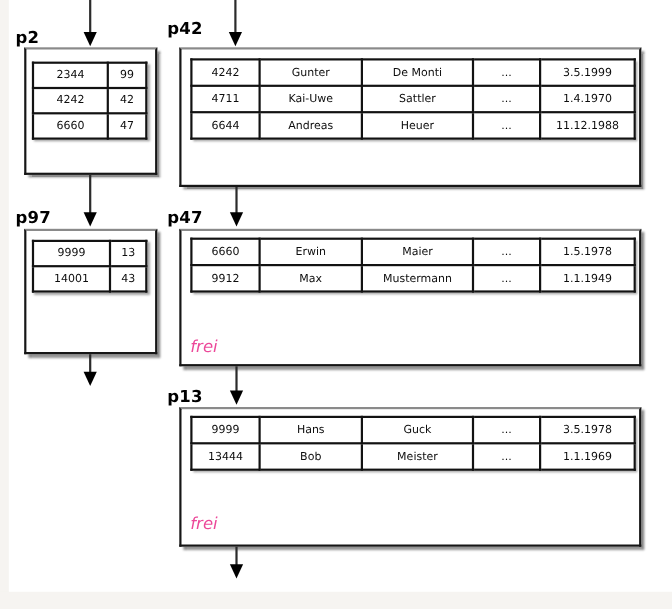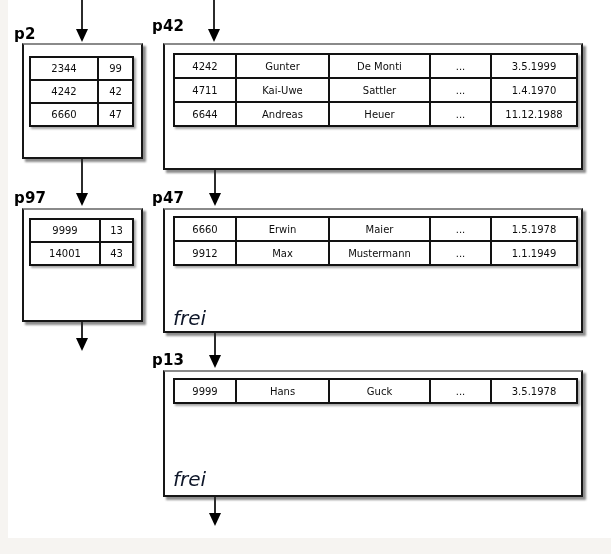--- a/index.html
+++ b/index.html
@@ -26,21 +26,21 @@
     position:absolute; border-collapse:collapse; background:#fff;
     box-shadow:2px 2px 2px rgba(0,0,0,0.35);
     table-layout:fixed;
   }
   table.tbl td {
     border:2px solid #121212; text-align:center; vertical-align:middle;
     font-size:10px; padding:0 2px; white-space:nowrap; overflow:hidden;
   }
   table.idx td { height:21px; }
   table.data td { height:22px; }
-  .frei-label { position:absolute; font-style:italic; font-size:20px; color:#0f172a; }
+  .frei-label { position:absolute; font-style:italic; font-size:15px; color:#ec4899; }
 
   .arrow { position:absolute; width:12px; }
   .arrow-line { position:absolute; left:5px; top:0; width:2px; background:#2b2b2b; }
   .arrow-head {
     position:absolute; left:0; width:0; height:0;
     border-left:6px solid transparent; border-right:6px solid transparent;
     border-top:13px solid #000;
   }
 </style>
 </head>
@@ -166,20 +166,27 @@
       <col style="width:86px">
     </colgroup>
   <tbody>
       <tr>
     <td>9999</td>
     <td>Hans</td>
     <td>Guck</td>
     <td>...</td>
     <td>3.5.1978</td>
   </tr>
+  <tr>
+    <td>13444</td>
+    <td>Bob</td>
+    <td>Meister</td>
+    <td>...</td>
+    <td>1.1.1969</td>
+  </tr>
 </tbody>
   </table>
 <div class="frei-label" style="left:173px; top:467px;">frei</div>
 
 <div class="arrow" style="left:76px; top:0; height:42px;">
   <div class="arrow-line" style="height:31px;"></div>
   <div class="arrow-head" style="top:29px;"></div>
 </div>
 <div class="arrow" style="left:208px; top:0; height:42px;">
   <div class="arrow-line" style="height:31px;"></div>

